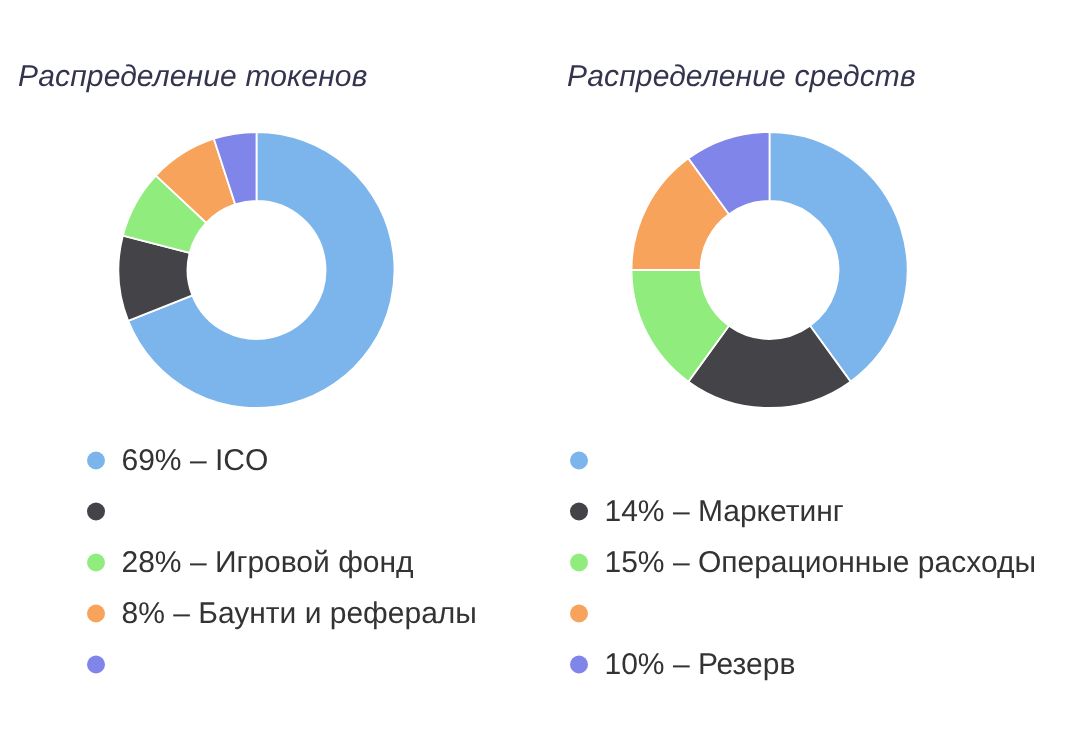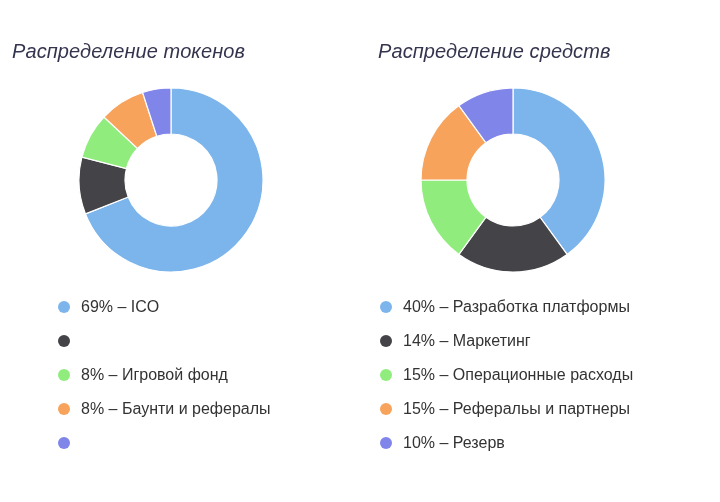--- a/index.html
+++ b/index.html
@@ -86,21 +86,21 @@
   }
   .legend-bullet {
     width: 12px;
     height: 12px;
     border-radius: 50%;
     flex: 0 0 auto;
     margin-right: 11px;
     display: inline-block;
   }
   .legend-label {
-    font-size: 16px;
+    font-size: 20px;
     line-height: 18px;
     color: #333333;
     white-space: nowrap;
   }
 </style>
 </head>
 <body>
 
 <div class="board">
 
@@ -130,21 +130,21 @@
     <ul class="legend">
         <li class="legend-item">
           <span class="legend-bullet" style="background: rgb(124, 181, 236);"></span>
           <span class="legend-label">69% – ICO</span>
         </li>
         <li class="legend-item">
           <span class="legend-bullet" style="background: rgb(67, 67, 72);"></span>
         </li>
         <li class="legend-item">
           <span class="legend-bullet" style="background: rgb(144, 237, 125);"></span>
-          <span class="legend-label">8% – Игровой фонд</span>
+          <span class="legend-label">28% – Игровой фонд</span>
         </li>
         <li class="legend-item">
           <span class="legend-bullet" style="background: rgb(247, 163, 92);"></span>
           <span class="legend-label">8% – Баунти и рефералы</span>
         </li>
         <li class="legend-item">
           <span class="legend-bullet" style="background: rgb(128, 133, 233);"></span>
         </li>
       </ul>
   </section>
@@ -168,33 +168,31 @@
           </path>
           <path d="M 38.92375678909246 18.570436517504845 A 92 92 0 0 1 92.99999999999999 1 L 92.99999999999999 47 A 46 46 0 0 0 65.96187839454623 55.78521825875242 Z" fill="#8085e9" stroke="#ffffff" stroke-width="1.2">
             <title>Резерв 10%</title>
           </path>
         </svg>
     </div>
 
     <ul class="legend">
         <li class="legend-item">
           <span class="legend-bullet" style="background: rgb(124, 181, 236);"></span>
-          <span class="legend-label">40% – Разработка платформы</span>
         </li>
         <li class="legend-item">
           <span class="legend-bullet" style="background: rgb(67, 67, 72);"></span>
           <span class="legend-label">14% – Маркетинг</span>
         </li>
         <li class="legend-item">
           <span class="legend-bullet" style="background: rgb(144, 237, 125);"></span>
           <span class="legend-label">15% – Операционные расходы</span>
         </li>
         <li class="legend-item">
           <span class="legend-bullet" style="background: rgb(247, 163, 92);"></span>
-          <span class="legend-label">15% – Реферальы и партнеры</span>
         </li>
         <li class="legend-item">
           <span class="legend-bullet" style="background: rgb(128, 133, 233);"></span>
           <span class="legend-label">10% – Резерв</span>
         </li>
       </ul>
   </section>
 
 </div>
 

